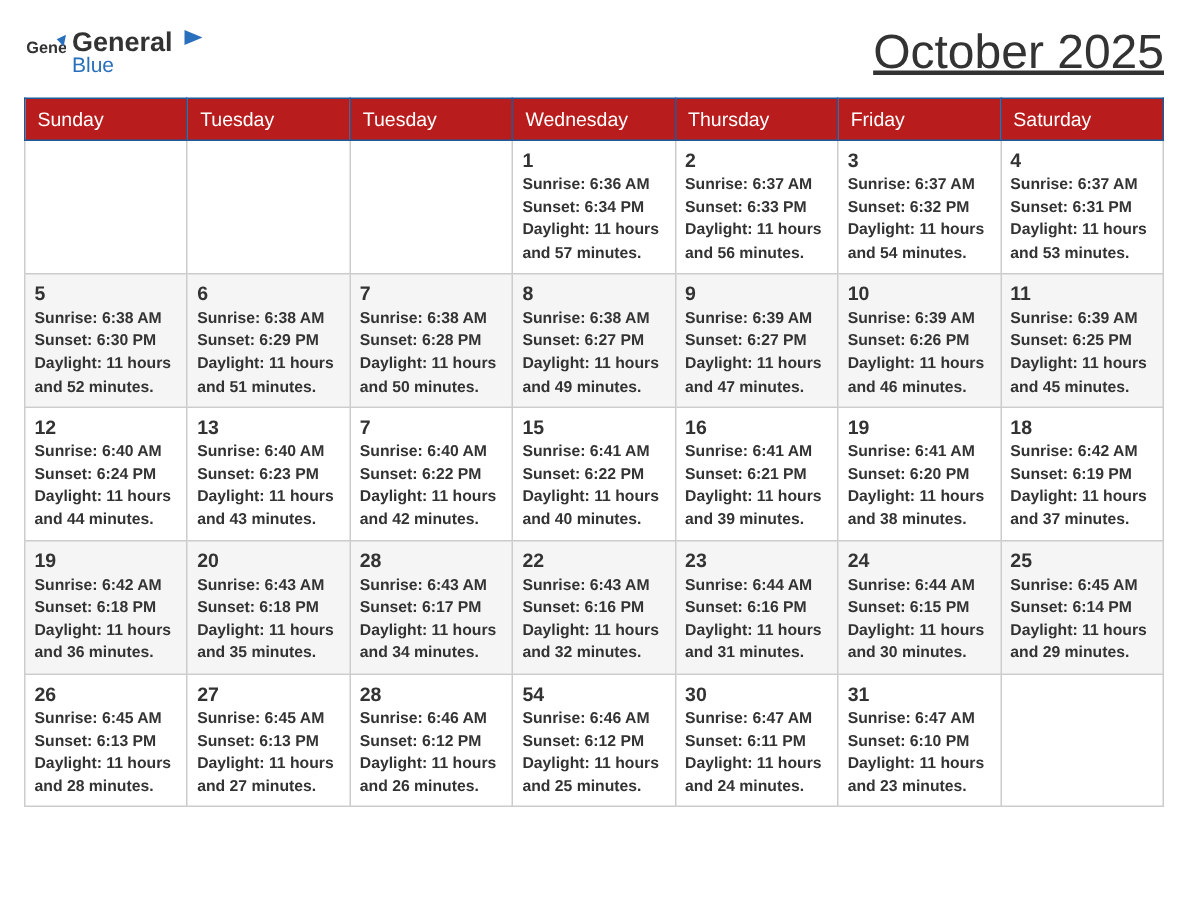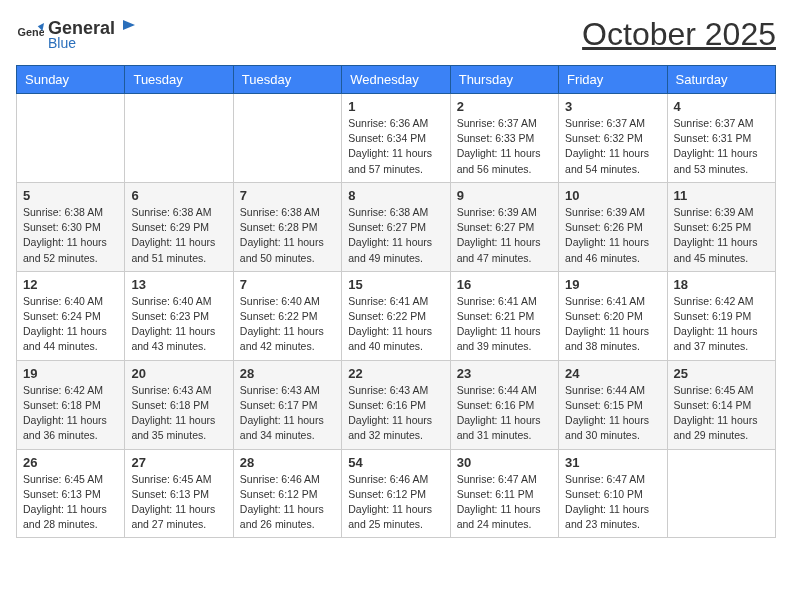--- a/index.html
+++ b/index.html
@@ -42,21 +42,21 @@
     .location {
       font-size: 14px;
       color: #555;
     }
     .calendar {
       width: 100%;
       border-collapse: collapse;
       border: 1px solid #ccc;
     }
     .calendar th {
-      background-color: #3b82f6;
+      background-color: #b91c1c;
       color: #fff;
       text-align: left;
       padding: 6px 8px;
       font-size: 13px;
       font-weight: normal;
       border: 1px solid #1e5a9a;
     }
     .calendar td {
       border: 1px solid #ccc;
       vertical-align: top;
@@ -72,20 +72,21 @@
       font-size: 13px;
       font-weight: bold;
       color: #333;
       display: block;
       margin-bottom: 2px;
     }
     .day-info {
       font-size: 10.5px;
       color: #333;
       line-height: 1.45;
+      font-weight: bold;
     }
     .empty-cell {
       background: #fff !important;
     }
   </style>
 </head>
 <body>
 
 <div class="header">
   <div class="logo">

